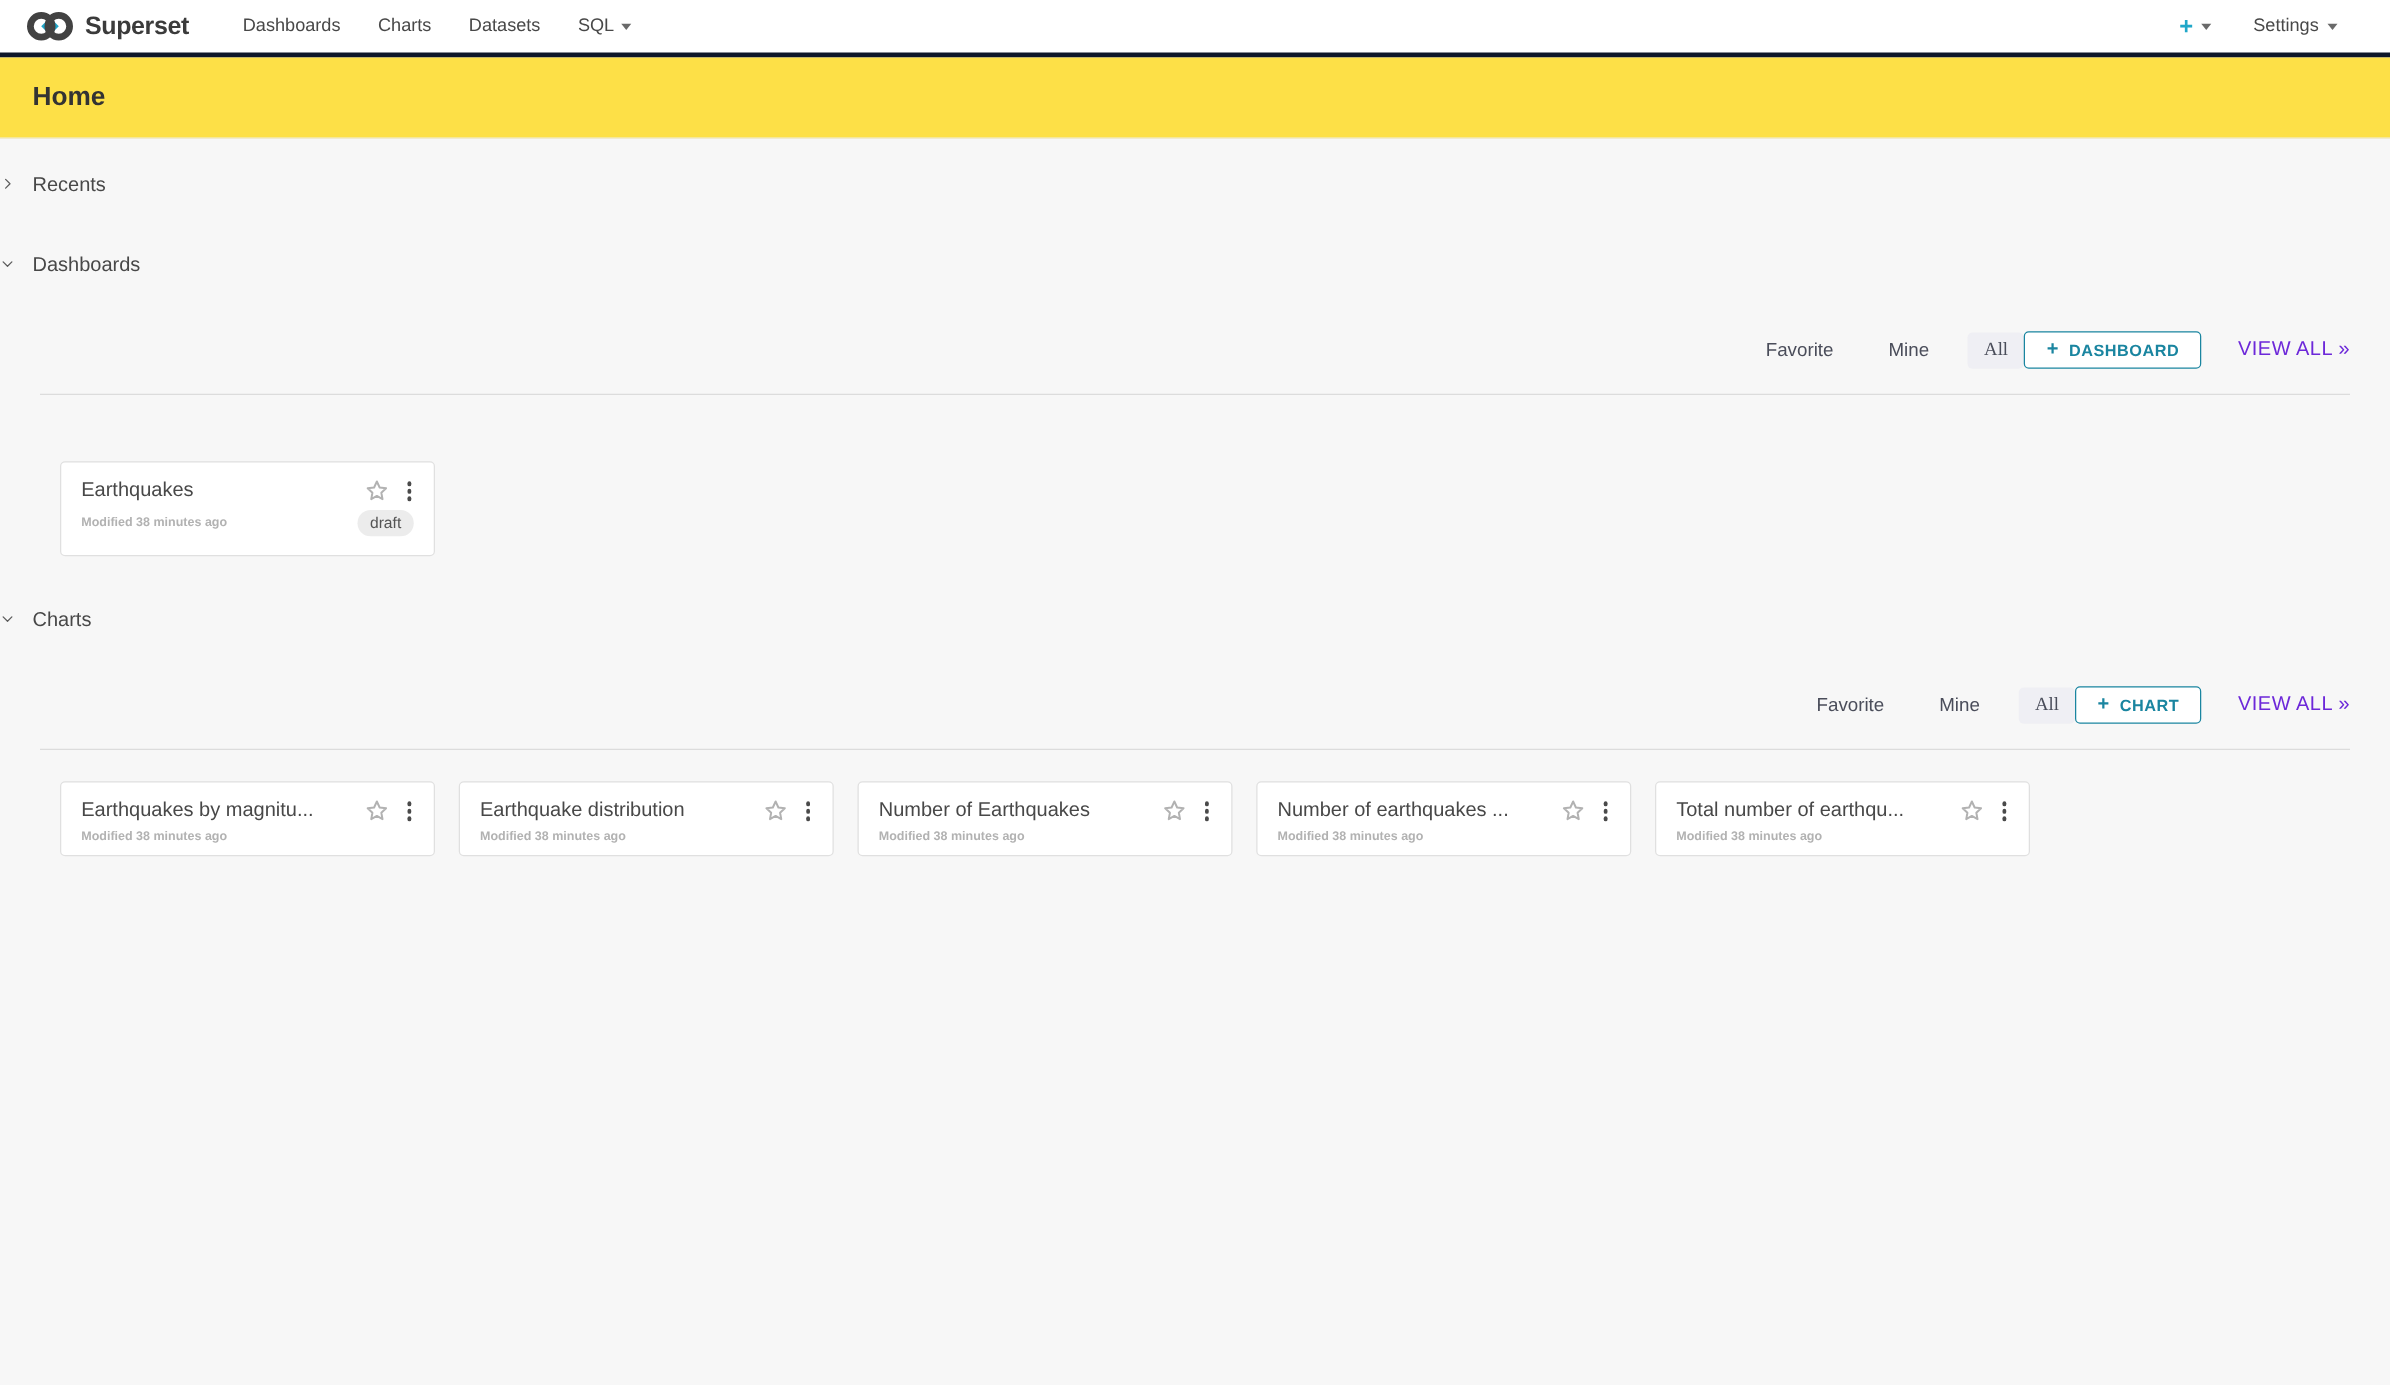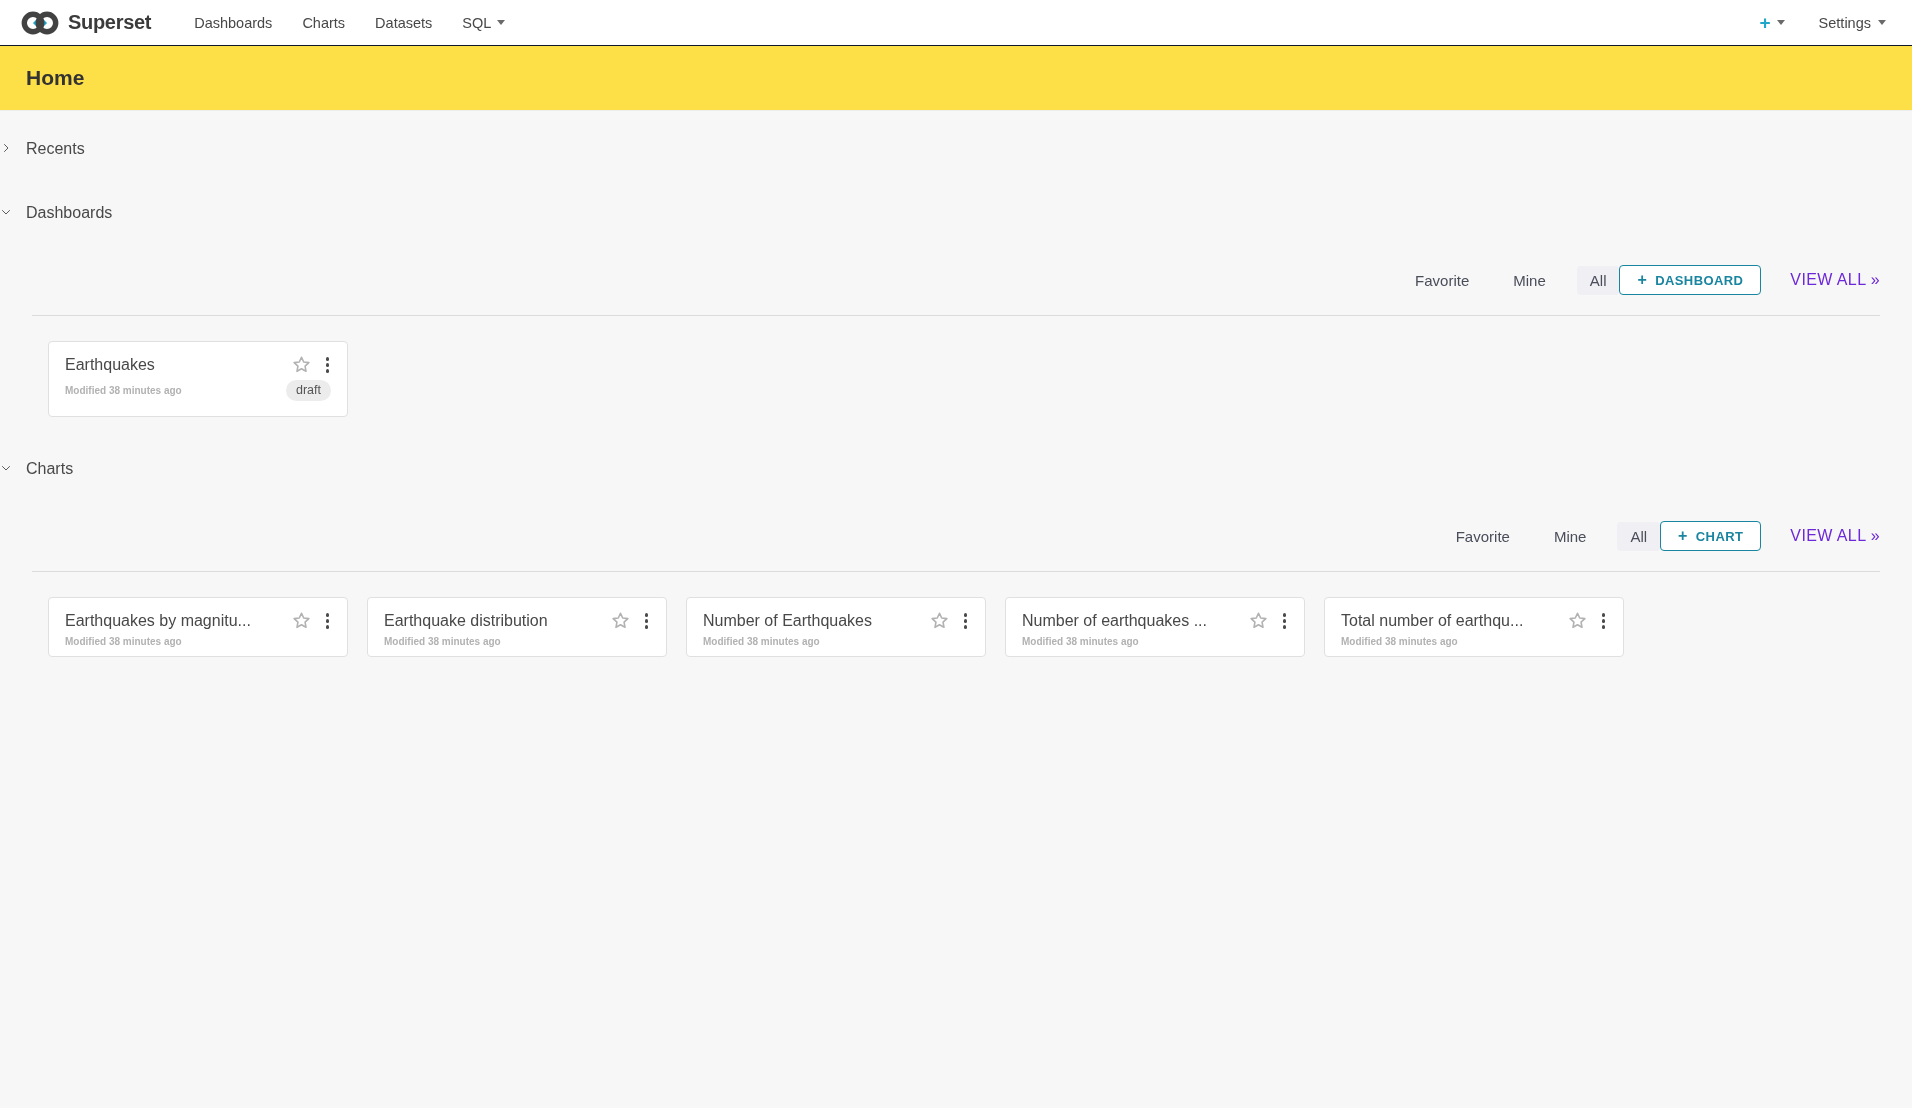--- a/index.html
+++ b/index.html
@@ -6,22 +6,22 @@
   html,body { width:1912px; height:1108px; }
   body {
     font-family:"Liberation Sans","DejaVu Sans",sans-serif;
     background:#f7f7f7;
     color:#484848;
     overflow:hidden;
   }
 
   
   .navbar {
-    height:46px; background:#fff; border-bottom:1px solid #0f172a;
-    display:flex; align-items:center; padding:0 26px 0 20px;
+    height:46px; background:#fff; border-bottom:4px solid #0f172a;
+    display:flex; align-items:center; padding:0 42px 0 20px;
   }
   .brand { display:flex; align-items:center; gap:8px; cursor:pointer; }
   .brand-text { font-size:20px; font-weight:700; color:#3b3b3b; letter-spacing:-0.3px; }
   .nav-menu { display:flex; align-items:center; margin-left:28px; }
   .nav-item {
     font-size:14.5px; color:#484848; padding:0 15px; height:46px;
     display:flex; align-items:center; gap:6px; cursor:pointer;
   }
   .nav-right { margin-left:auto; display:flex; align-items:center; gap:34px; }
   .nav-plus { display:flex; align-items:center; gap:6px; cursor:pointer; }
@@ -48,41 +48,41 @@
   .section-toolbar {
     margin:40px 32px 0 32px;
     display:flex; align-items:center; justify-content:flex-end;
     border-bottom:1px solid #dcdcdc; padding-bottom:20px;
   }
   .tabs { display:flex; align-items:center; gap:18px; margin-left:21px; }
   .tab {
     font-size:15px; color:#4a4d5a; padding:6px 13px; border-radius:4px;
     cursor:pointer; white-space:nowrap;
   }
-  .tab.active { background:#efeff4; }
+  .tab.active { background:#efeff4;font-family:Liberation Serif, serif; }
   .toolbar-actions { display:flex; align-items:center; gap:29px; }
   .btn-outline {
     display:flex; align-items:center; gap:8px;
     border:1px solid #1a85a0; color:#1a85a0; background:#fff;
     border-radius:4px; height:30px; padding:0 17px;
     font-size:13px; font-weight:700; letter-spacing:0.4px; cursor:pointer;
     font-family:inherit;
   }
   .btn-outline .plus { font-size:16px; font-weight:600; line-height:1; }
   .view-all {
     font-size:16px; font-weight:400; color:#6d28d9; letter-spacing:0.4px;
     cursor:pointer; text-decoration:none; white-space:nowrap;
   }
 
   .card-row { display:flex; gap:19px; margin:25px 32px 0 48px; }
   .card {
     width:300px; background:#fff; border:1px solid #e0e0e0; border-radius:4px;
     padding:13px 16px 12px 16px; cursor:pointer;
   }
-  .card.dash { height:76px; }
+  .card.dash { height:76px;margin-top:28px; }
   .card.chart { height:60px; }
   .card-top { display:flex; align-items:center; }
   .card-title {
     flex:1; font-size:16px; color:#484848; white-space:nowrap; overflow:hidden;
   }
   .card-icons { display:flex; align-items:center; gap:13px; margin-left:8px; }
   .kebab { display:flex; flex-direction:column; gap:2.5px; padding:2px; cursor:pointer; }
   .kebab i { width:3.5px; height:3.5px; border-radius:50%; background:#4a4a4a; display:block; }
   .card-bottom { display:flex; align-items:center; justify-content:space-between; margin-top:5px; }
   .card-modified { font-size:10px; color:#b2b2b2; white-space:nowrap;font-weight:bold; }

